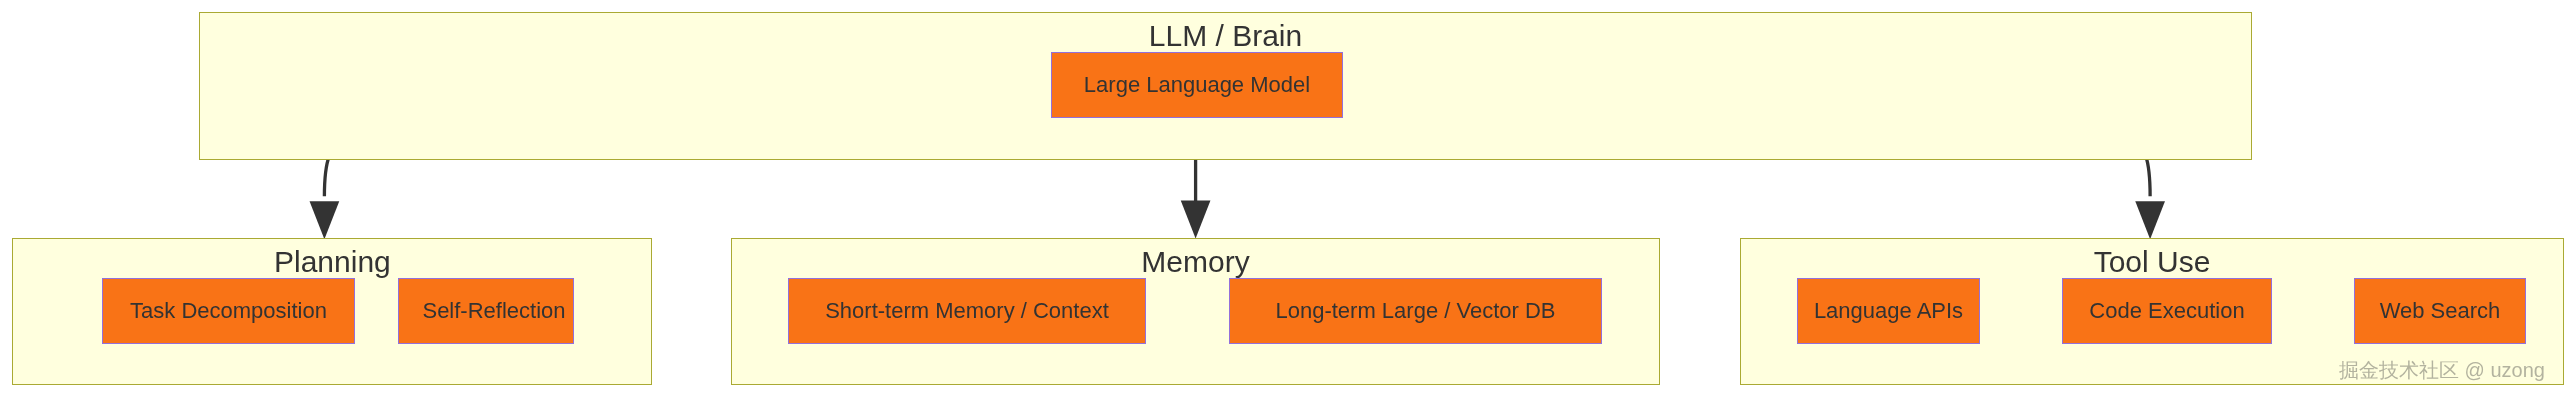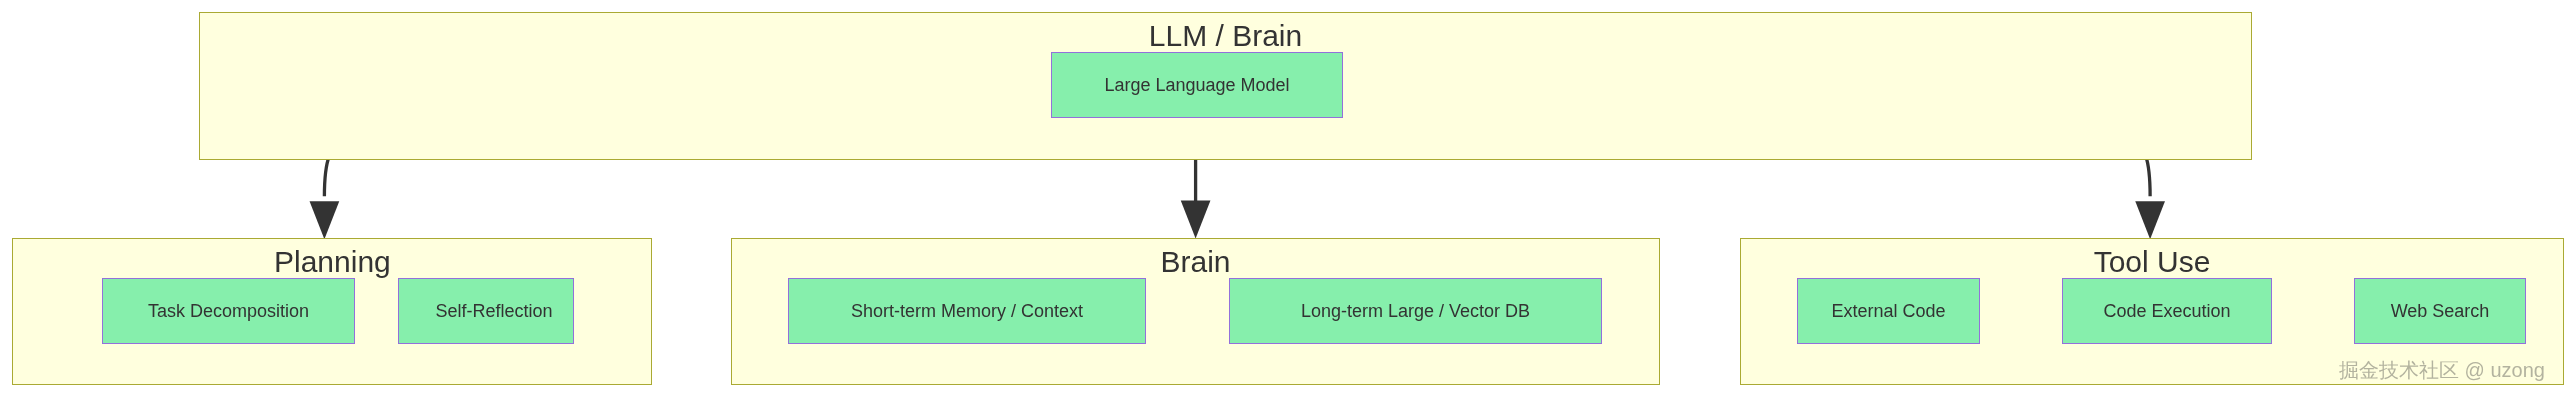--- a/index.html
+++ b/index.html
@@ -36,28 +36,28 @@
     font-size: 30px;
     color: #333333;
     font-family: "Liberation Sans", sans-serif;
     line-height: 1.2;
     white-space: nowrap;
   }
 
   
   .node {
     position: absolute;
-    background: #86efac;
+    background: #f97316;
     border: 1.7px solid #9370db;
     box-sizing: border-box;
     display: flex;
     align-items: center;
     justify-content: center;
     color: #333333;
-    font-size: 18px;
+    font-size: 22px;
     font-family: "Liberation Sans", sans-serif;
     white-space: nowrap;
   }
 
   
   #edges {
     position: absolute;
     left: 0;
     top: 0;
     width: 2576px;
@@ -122,37 +122,37 @@
 
   <div class="node" style="left:69px; top:278px; width:253px; height:66px;margin-left:33px;">
     <span>Task Decomposition</span>
   </div>
 
   <div class="node" style="left:398px; top:278px; width:176px; height:66px;padding-left:16px;">
     <span>Self-Reflection</span>
   </div>
 
   <div class="cluster" style="left:731px; top:238px; width:929px; height:147px;">
-    <div class="cluster-title">Brain</div>
+    <div class="cluster-title">Memory</div>
   </div>
 
   <div class="node" style="left:788px; top:278px; width:358px; height:66px;">
     <span>Short-term Memory / Context</span>
   </div>
 
   <div class="node" style="left:1229px; top:278px; width:373px; height:66px;">
     <span>Long-term Large / Vector DB</span>
   </div>
 
   <div class="cluster" style="left:1740px; top:238px; width:824px; height:147px;">
     <div class="cluster-title">Tool Use</div>
   </div>
 
   <div class="node" style="left:1797px; top:278px; width:183px; height:66px;">
-    <span>External Code</span>
+    <span>Language APIs</span>
   </div>
 
   <div class="node" style="left:2354px; top:278px; width:172px; height:66px;">
     <span>Web Search</span>
   </div>
 
   <div class="node" style="left:2062px; top:278px; width:210px; height:66px;">
     <span>Code Execution</span>
   </div>
 

